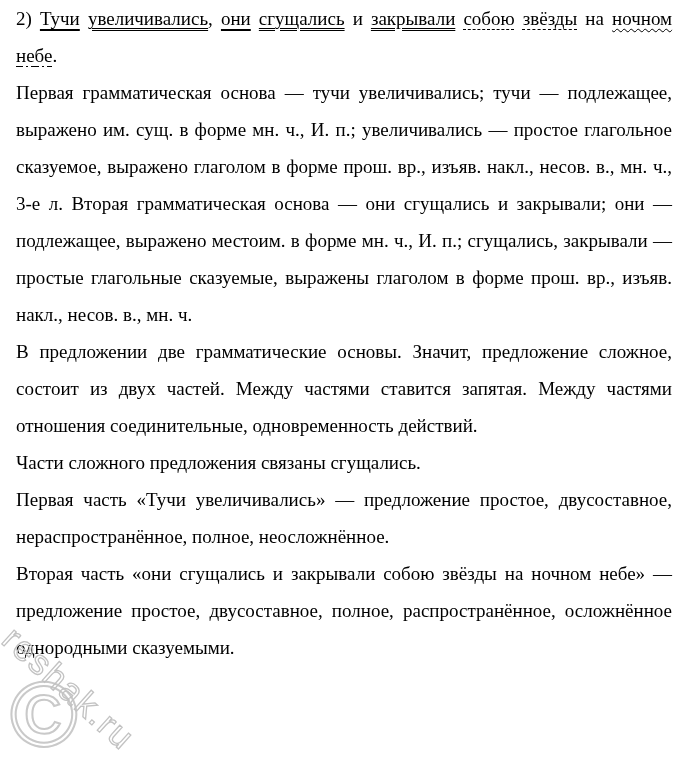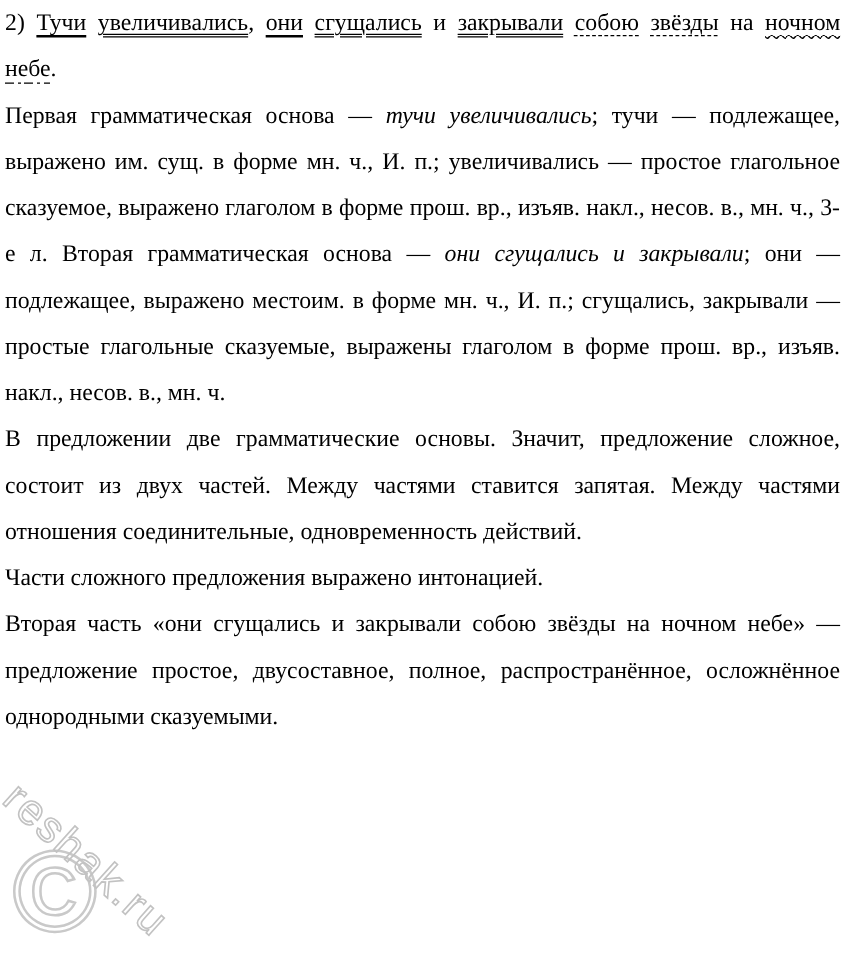--- a/index.html
+++ b/index.html
@@ -6,21 +6,21 @@
   body {
     width: 675px; height: 777px;
     background: #ffffff;
     overflow: hidden;
     position: relative;
     font-family: "Liberation Serif", "DejaVu Serif", serif;
     font-size: 19px;
     line-height: 37px;
     color: #000000;
   }
-  .page { padding: 0 3px 0 4px; position: relative; z-index: 1; }
+  .page { padding: 0 3px 0 16px; position: relative; z-index: 1; }
   p { margin: 0; text-align: justify; }
 
   
   .u-none { }
   .u-subject {
     text-decoration: underline solid #000;
     text-decoration-thickness: 1.5px;
     text-underline-offset: 4px;
   }
   .u-predicate {
@@ -38,21 +38,21 @@
     text-decoration-thickness: 1px;
     text-underline-offset: 3px;
   }
   .u-adverbial { 
     background: repeating-linear-gradient(to right,
       #000 0 7px, transparent 7px 10px,
       #000 10px 12.5px, transparent 12.5px 15.5px)
       left bottom / 100% 1.5px no-repeat;
     padding-bottom: 1px;
   }
-  .italic { font-style: italic; }
+  .italic { }
 
   
   .wm-text {
     position: absolute; left: 20px; top: 620px;
     transform: rotate(42deg); transform-origin: left top;
     font-family: "Liberation Sans", sans-serif;
     font-size: 35px; line-height: 1; letter-spacing: 2px;
     color: transparent; -webkit-text-stroke: 1.3px #c2c2c2;
     pointer-events: none; z-index: 3; white-space: nowrap;
   }
@@ -65,19 +65,20 @@
   }
 </style>
 </head>
 <body>
 
 <div class="page">
   <p id="sentence"><span>2)</span> <span class="u-subject">Тучи</span> <span class="u-predicate">увеличивались</span>, <span class="u-subject">они</span> <span class="u-predicate">сгущались</span> <span class="u-none">и</span> <span class="u-predicate">закрывали</span> <span class="u-object">собою</span> <span class="u-object">звёзды</span> <span class="u-none">на</span> <span class="u-attribute">ночном</span> <span class="u-adverbial">небе</span>.</p>
   <div id="paragraphs">
       <p><span>Первая грамматическая основа — </span><span class="italic">тучи увеличивались</span><span>; тучи — подлежащее, выражено им. сущ. в форме мн. ч., И. п.; увеличивались — простое глагольное сказуемое, выражено глаголом в форме прош. вр., изъяв. накл., несов. в., мн. ч., 3-е л. Вторая грамматическая основа — </span><span class="italic">они сгущались и закрывали</span><span>; они — подлежащее, выражено местоим. в форме мн. ч., И. п.; сгущались, закрывали — простые глагольные сказуемые, выражены глаголом в форме прош. вр., изъяв. накл., несов. в., мн. ч.</span></p>
       <p><span>В предложении две грамматические основы. Значит, предложение сложное, состоит из двух частей. Между частями ставится запятая. Между частями отношения соединительные, одновременность действий.</span></p>
-      <p><span>Части сложного предложения выражено интонацией.</span></p>
+      <p><span>Части сложного предложения связаны сгущались.</span></p>
+      <p><span>Первая часть «Тучи увеличивались» — предложение простое, двусоставное, нераспространённое, полное, неосложнённое.</span></p>
       <p><span>Вторая часть «они сгущались и закрывали собою звёзды на ночном небе» — предложение простое, двусоставное, полное, распространённое, осложнённое однородными сказуемыми.</span></p>
     </div>
 </div>
 
 <span class="wm-copy">©</span>
 <span class="wm-text">reshak.ru</span>
 
 </body></html>

